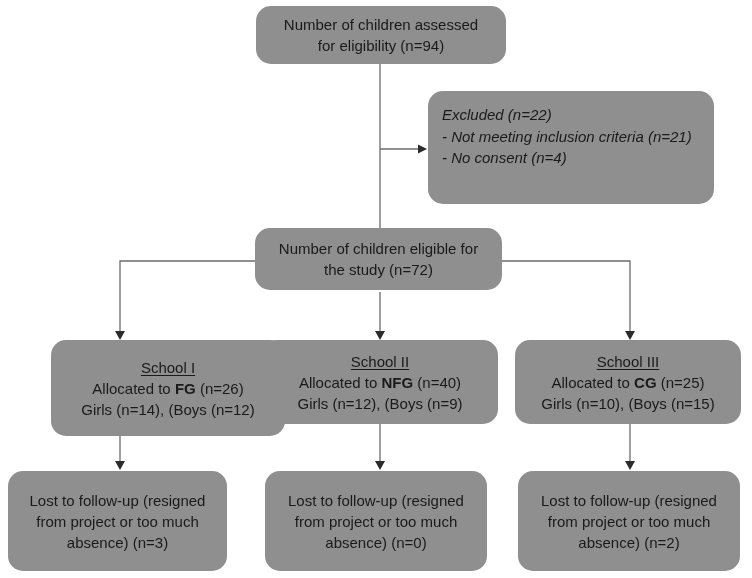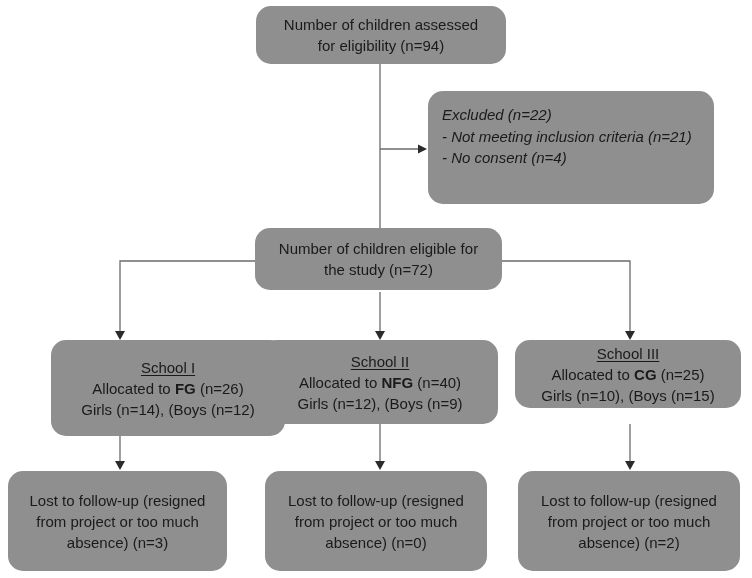--- a/index.html
+++ b/index.html
@@ -41,21 +41,21 @@
     position: absolute;
     left: 0; top: 0;
     pointer-events: none;
   }
   
   #box-assessed { left: 256px; top: 6px;   width: 250px; height: 58px; }
   #box-excluded { left: 428px; top: 91px;  width: 286px; height: 113px; }
   #box-eligible { left: 255px; top: 228px; width: 247px; height: 62px; }
   #box-school-1 { left: 4px;   top: 340px; width: 234px; height: 96px; margin-left: 47px; }
   #box-school-2 { left: 262px; top: 340px; width: 236px; height: 84px; justify-content: center; }
-  #box-school-3 { left: 515px; top: 340px; width: 226px; height: 68px; }
+  #box-school-3 { left: 515px; top: 340px; width: 226px; height: 84px; }
   #box-lost-1   { left: 8px;   top: 471px; width: 219px; height: 100px; }
   #box-lost-2   { left: 265px; top: 471px; width: 222px; height: 100px; }
   #box-lost-3   { left: 518px; top: 471px; width: 222px; height: 100px; }
 </style>
 </head>
 <body>
 
 <div class="figure">
 
   <svg class="connectors" width="752" height="578" viewBox="0 0 752 578">

